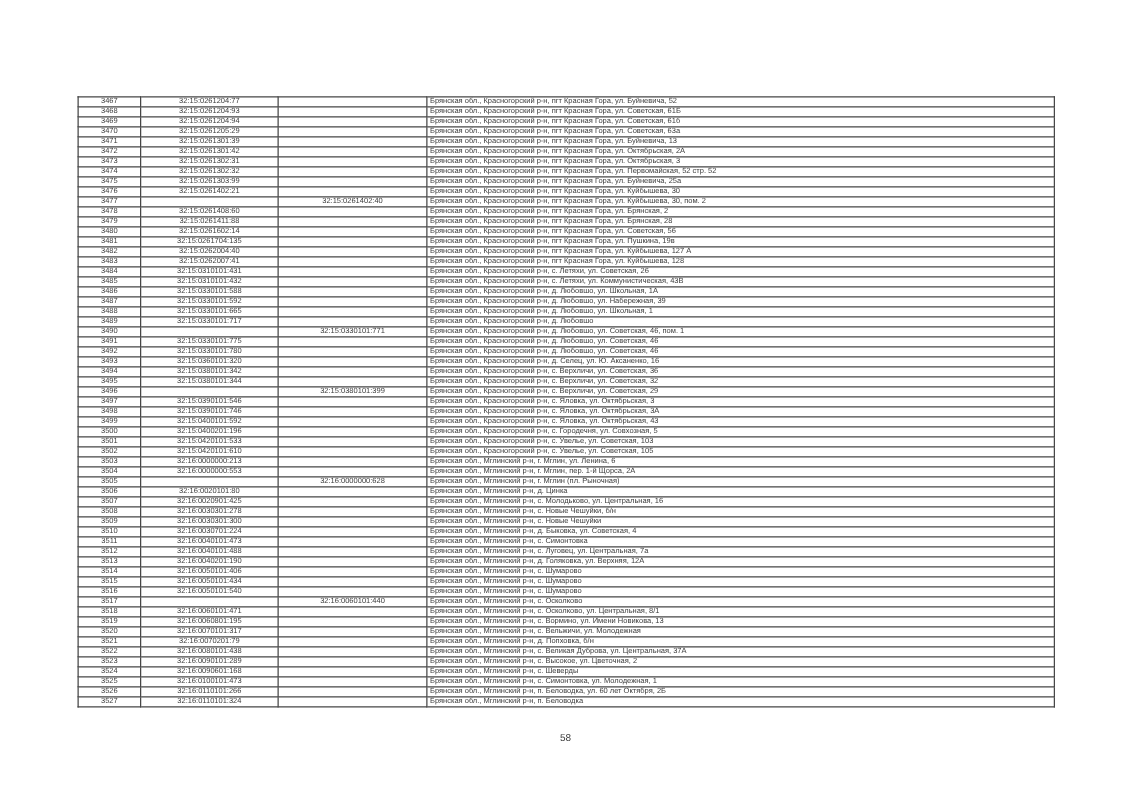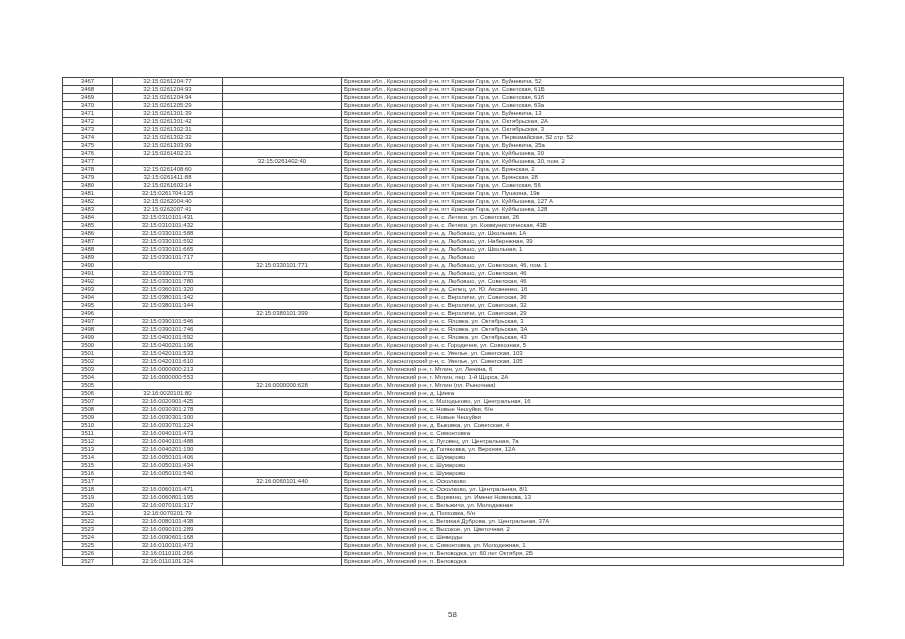--- a/index.html
+++ b/index.html
@@ -33,21 +33,21 @@
     color: #3c3c3c;
     white-space: nowrap;
     overflow: hidden;
     vertical-align: middle;
   }
   td.c-num, td.c-cad, td.c-cad2 { text-align: center; }
   td.c-addr { text-align: left; }
   .page-number {
     position: absolute;
     left: 0;
-    top: 610px;
+    top: 586px;
     width: 905px;
     text-align: center;
     font-size: 8px;
     color: #3c3c3c;
   }
 </style>
 </head>
 <body>
 
 <div class="page">

